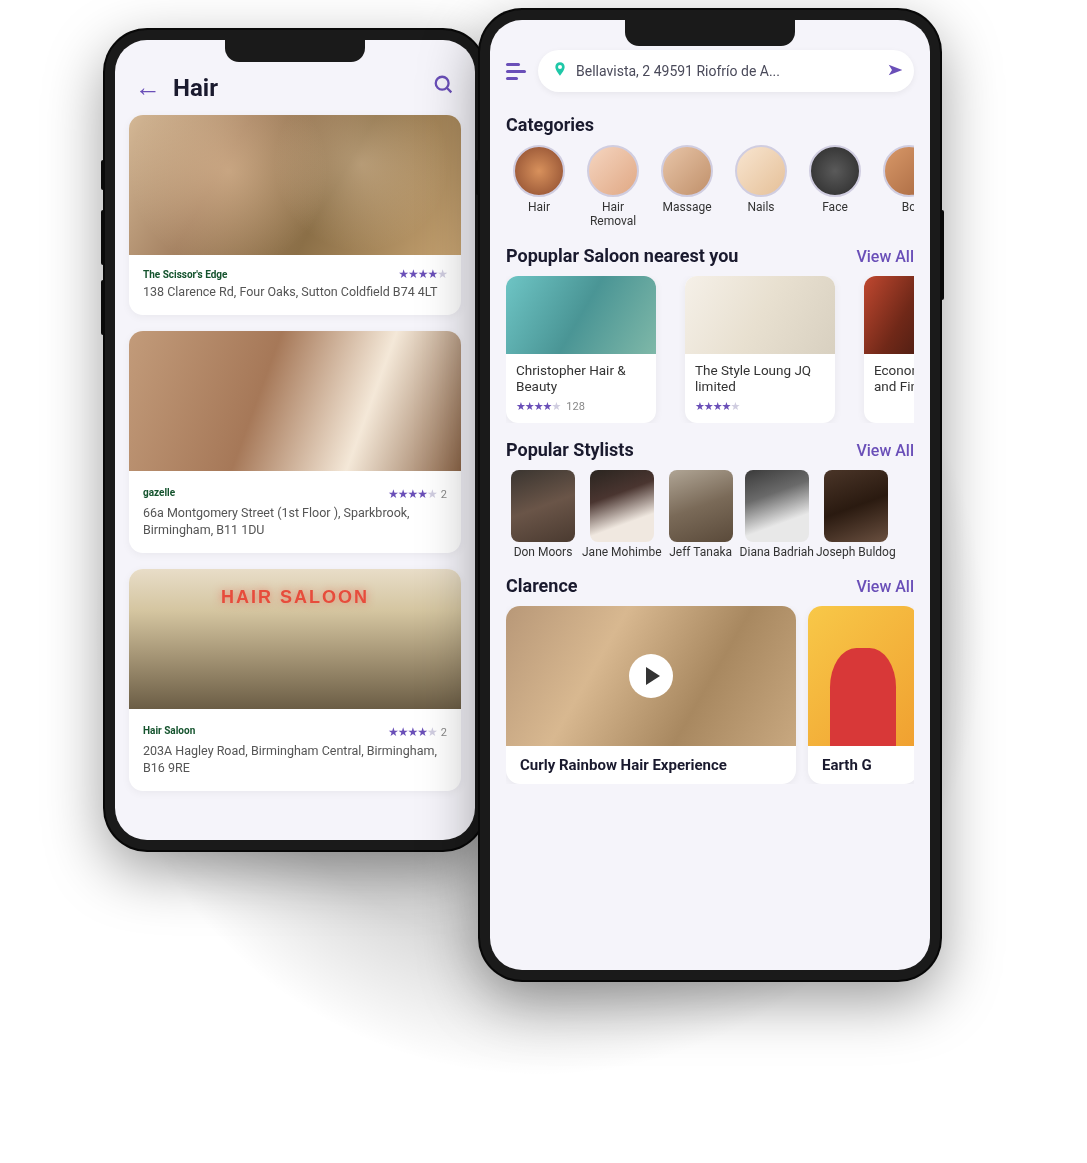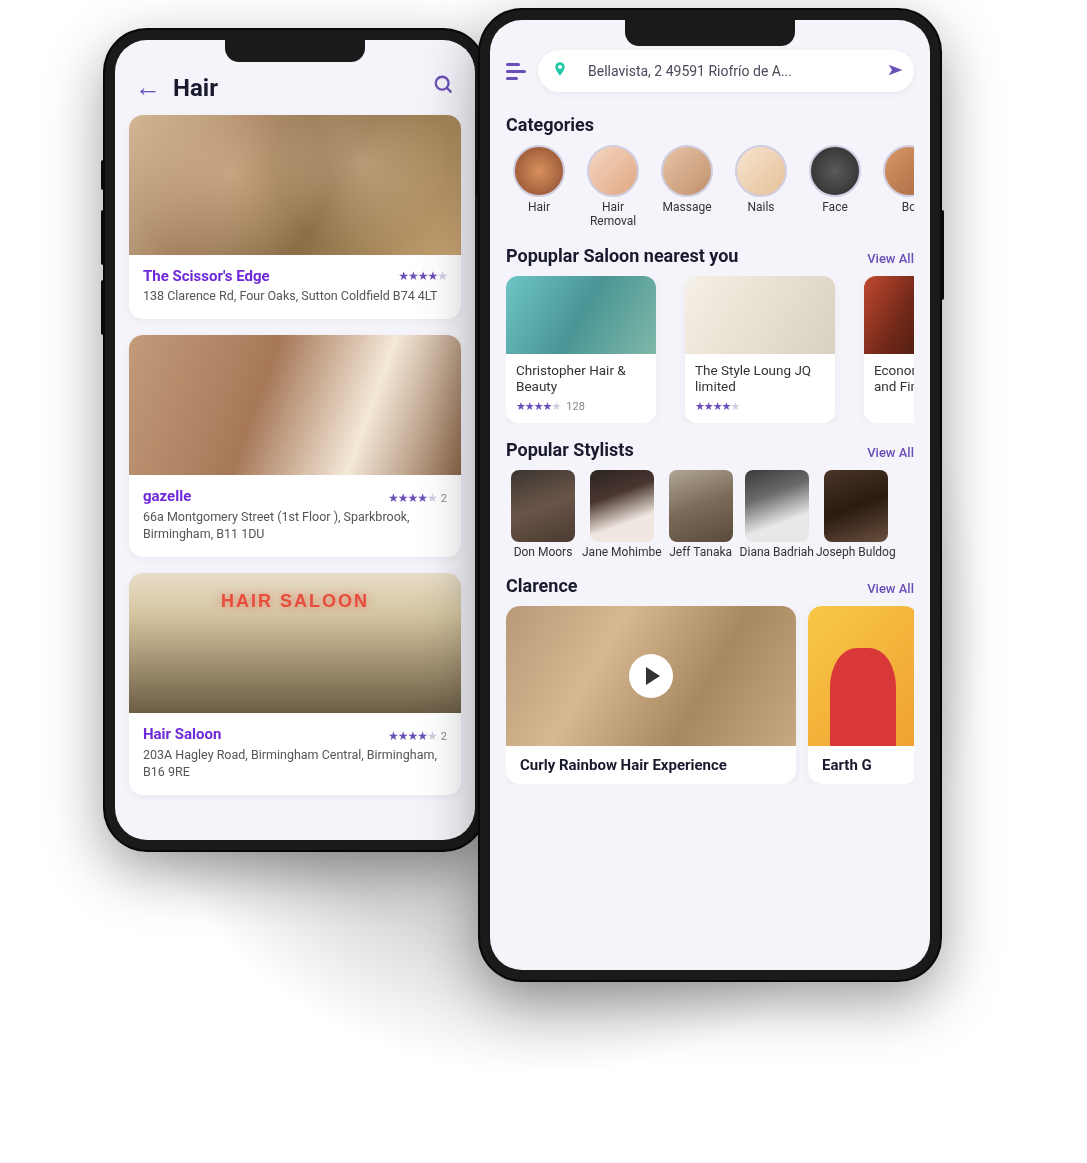--- a/index.html
+++ b/index.html
@@ -94,21 +94,21 @@
     box-shadow: 0 2px 8px rgba(0,0,0,0.05);
   }
   .card-img {
     width: 100%;
     height: 140px;
     background-size: cover;
     background-position: center;
   }
   .card-body { padding: 12px 14px 14px; }
   .card-title-row { display: flex; justify-content: space-between; align-items: center; }
-  .card-title { font-weight: 700; font-size: 15px; color: #6d28d9; }
+  .card-title { font-weight: 700; font-size: 10px; color: #14532d; }
   .stars { color: #6a4fb8; font-size: 12px; letter-spacing: -1px; }
   .stars .dim { color: #d0cde0; }
   .card-addr { font-size: 12.5px; color: #555; margin-top: 2px; line-height: 1.4; }
 
   
   .img-salon1 { background: linear-gradient(120deg,#d4b896 0%,#a58262 30%,#8b6f47 60%,#c9a573 100%); position: relative; }
   .img-salon1::after { content:""; position:absolute; inset:0; background: radial-gradient(circle at 30% 40%, rgba(255,220,180,0.4) 0%, transparent 40%), radial-gradient(circle at 70% 35%, rgba(255,230,200,0.35) 0%, transparent 35%); }
   .img-salon2 { background: linear-gradient(110deg,#c29b7a 0%,#a67858 40%,#f4e8d8 70%,#8b6548 100%); }
   .img-salon3 { background: linear-gradient(180deg,#e8ddc8 0%,#d4c5a0 30%,#a89878 60%,#6b5d45 100%); position: relative; }
   .img-salon3 .sign { position:absolute; top:18px; left:50%; transform:translateX(-50%); color:#e74c3c; font-family:'Arial Black',sans-serif; font-size:18px; font-weight:900; letter-spacing:2px; text-shadow:0 0 8px rgba(231,76,60,0.6); }
@@ -130,31 +130,31 @@
   .menu-icon span:nth-child(1) { width: 14px; }
   .menu-icon span:nth-child(2) { width: 20px; }
   .menu-icon span:nth-child(3) { width: 12px; }
   .loc-bar {
     flex: 1;
     background: #fff;
     border-radius: 22px;
     padding: 9px 14px;
     display: flex;
     align-items: center;
-    gap: 20px;
+    gap: 8px;
     box-shadow: 0 2px 6px rgba(0,0,0,0.06);
   }
   .pin-icon { color: #1fc8a8; font-size: 18px; }
   .loc-text { font-size: 14px; color: #4a4a5a; flex: 1; white-space: nowrap; overflow: hidden; text-overflow: ellipsis; }
   .nav-icon { color: #6a4fb8; font-size: 16px; transform: rotate(45deg); }
 
   .section { padding: 10px 16px 6px; }
   .sec-hdr { display: flex; justify-content: space-between; align-items: flex-end; margin-bottom: 10px; }
   .sec-title { font-size: 18px; font-weight: 700; color: #1a1a2e; }
-  .view-all { font-size: 13px; color: #6a4fb8; font-weight: 500; }
+  .view-all { font-size: 16px; color: #6a4fb8; font-weight: 500; }
 
   .cat-row { display: flex; gap: 8px; overflow: hidden; }
   .cat { display: flex; flex-direction: column; align-items: center; gap: 4px; min-width: 66px; }
   .cat-circle {
     width: 52px; height: 52px; border-radius: 50%;
     border: 2px solid #d0cde0;
     background-size: cover; background-position: center;
   }
   .cat-label { font-size: 12px; color: #333; text-align: center; line-height: 1.15; }
 

